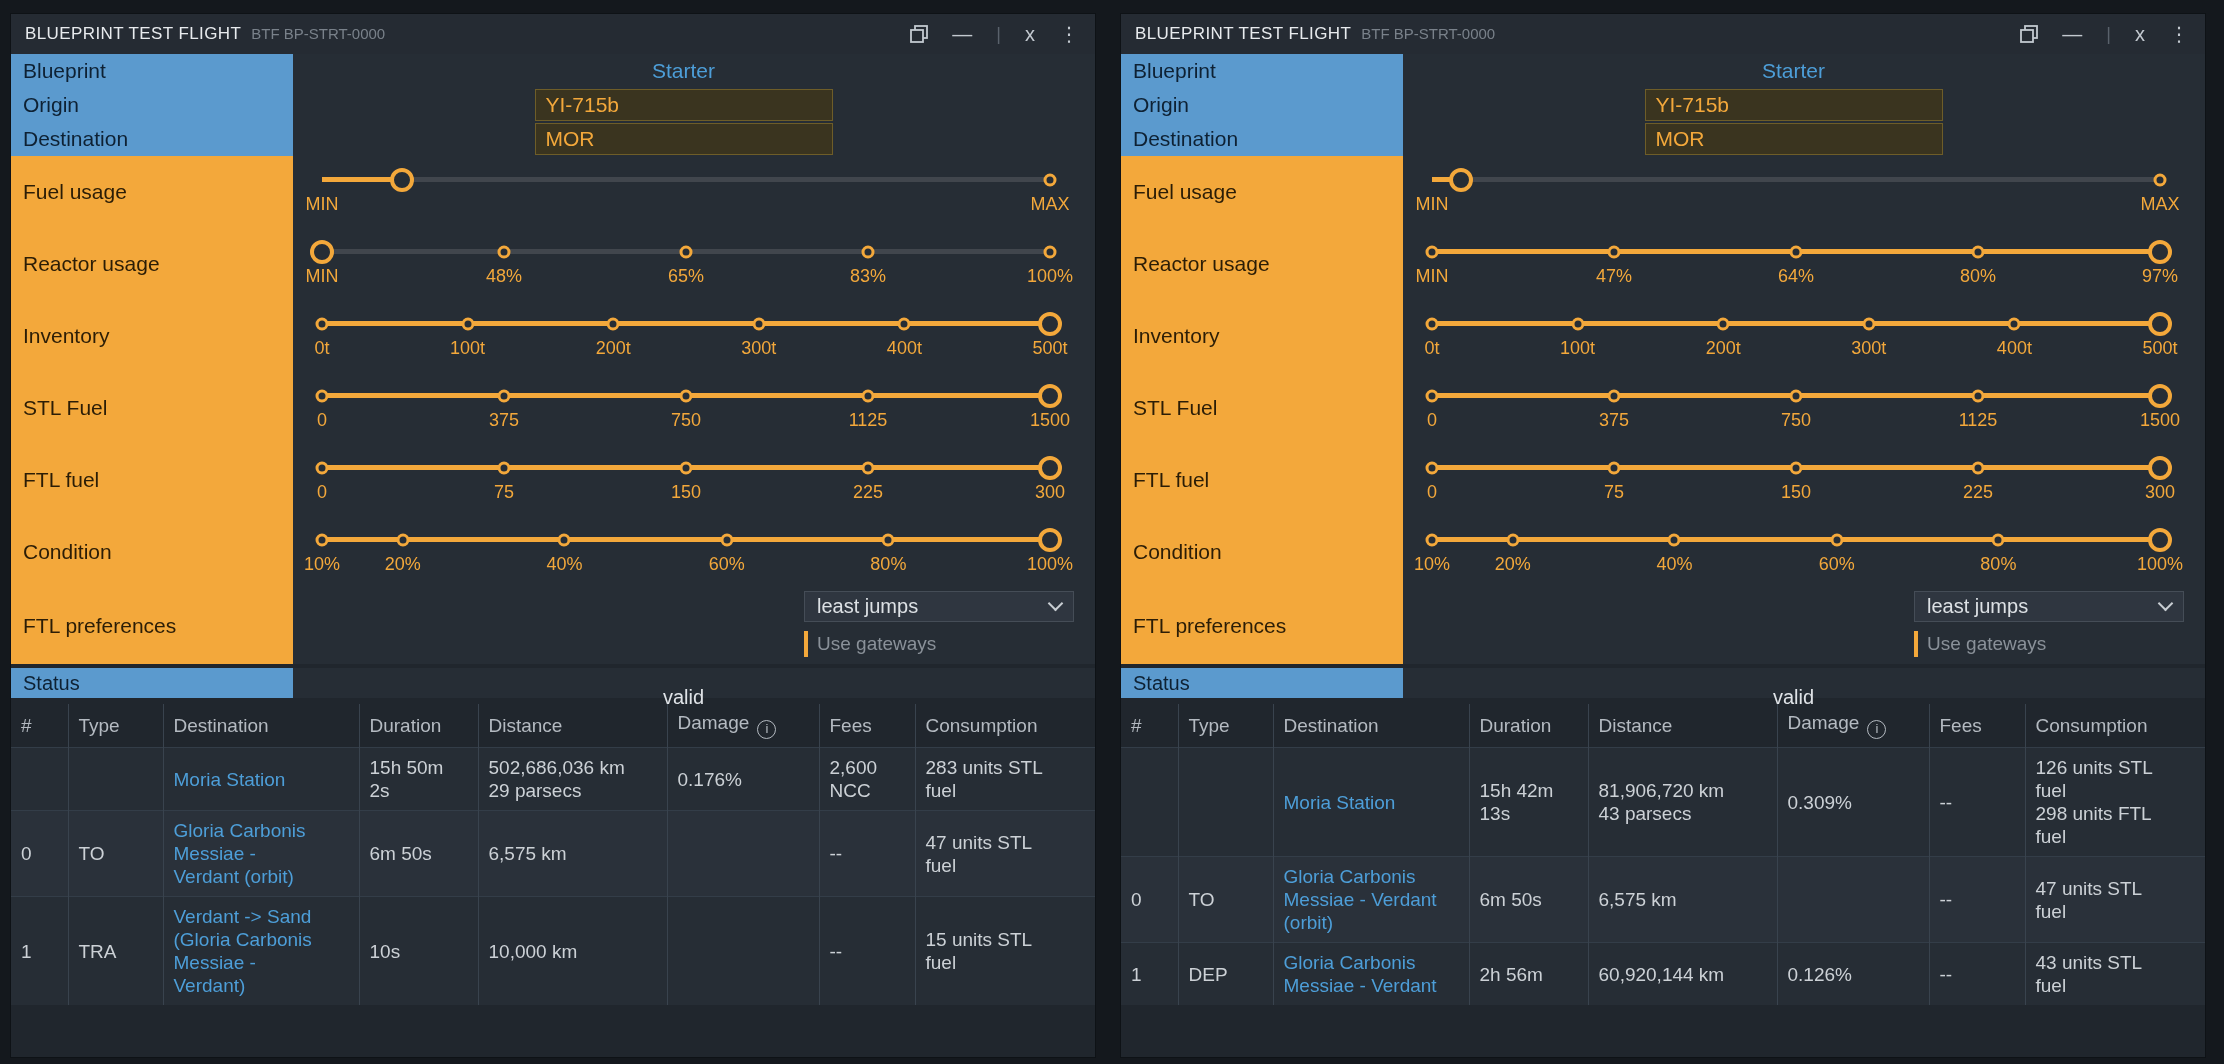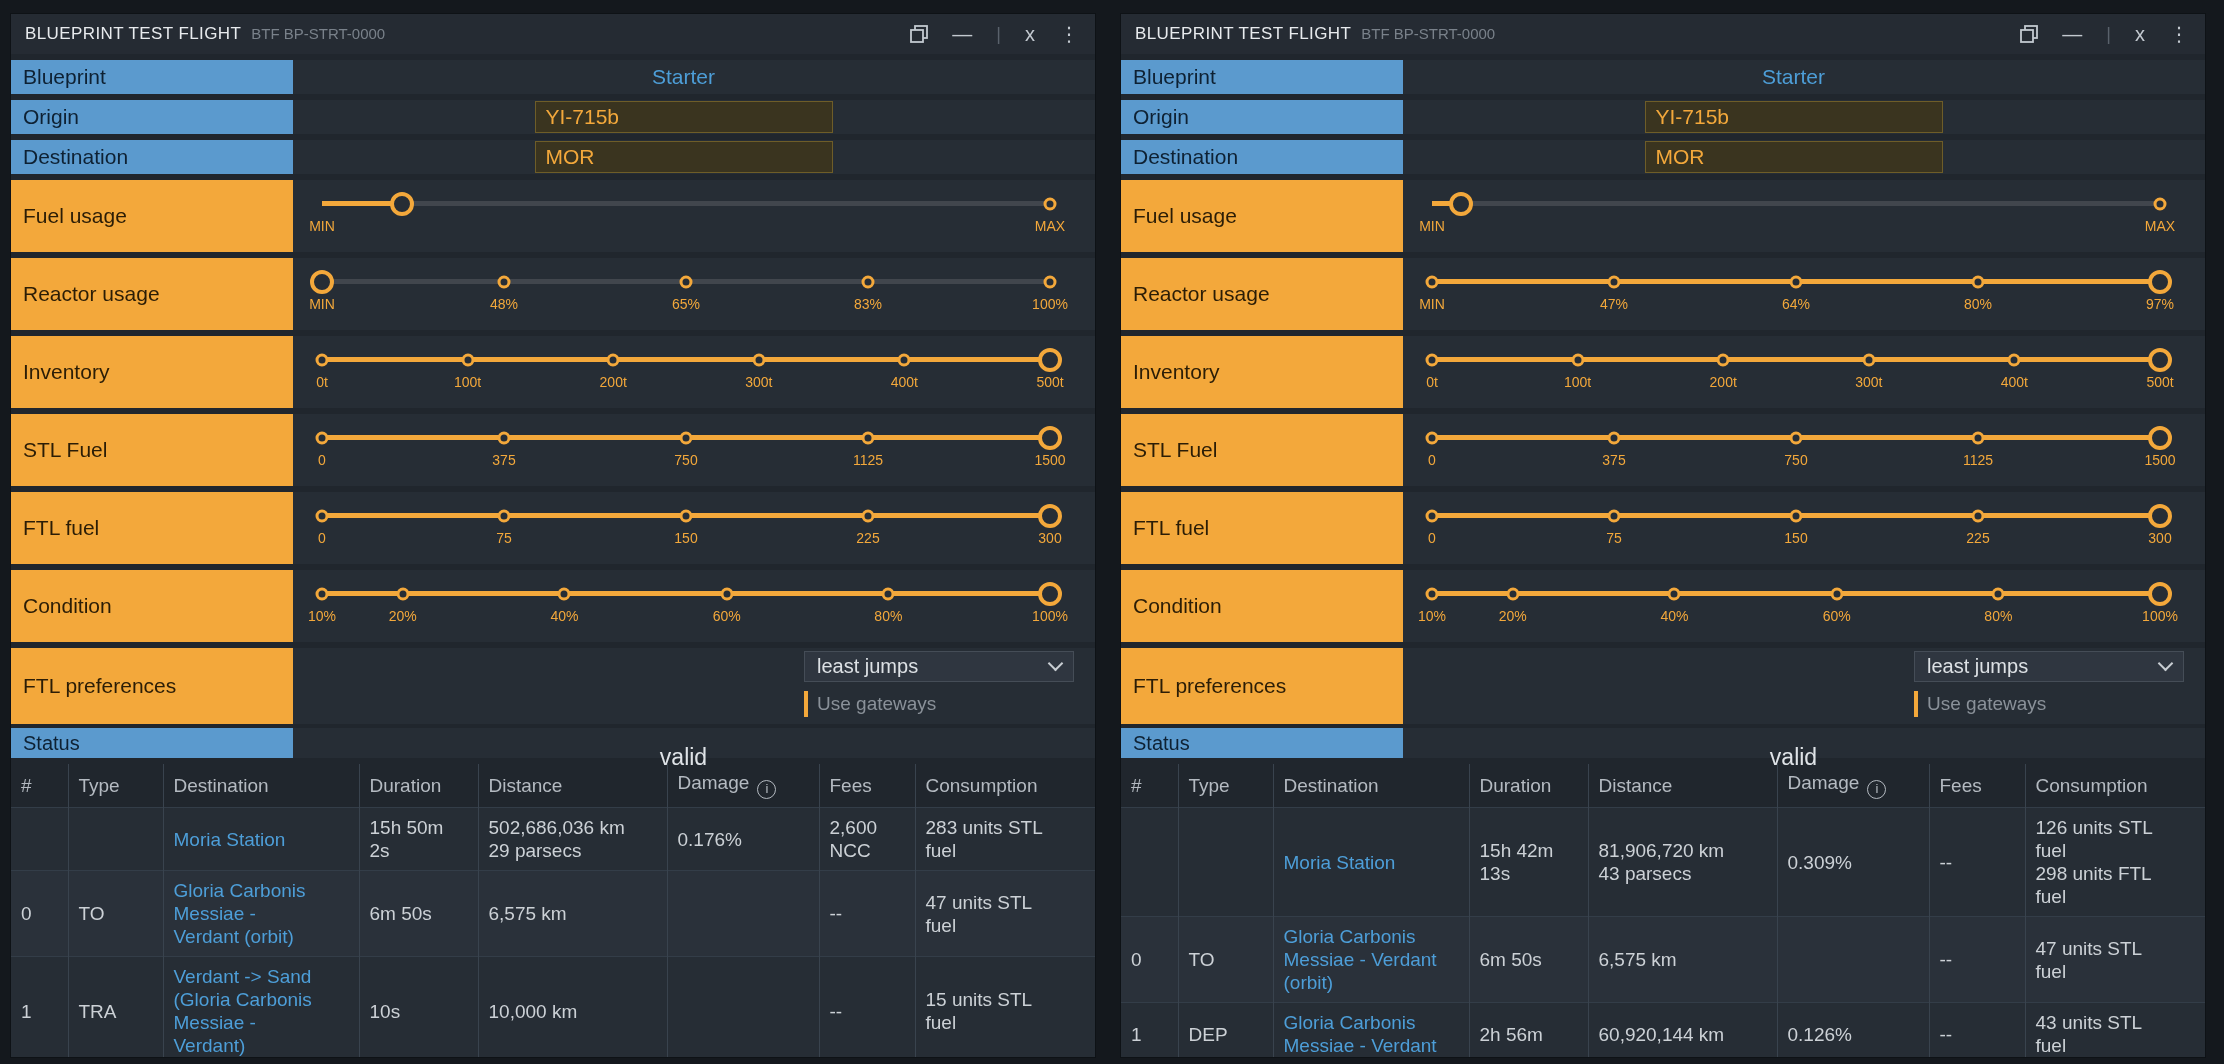--- a/index.html
+++ b/index.html
@@ -24,21 +24,21 @@
     display: flex; align-items: center; justify-content: space-between;
     padding: 0 16px 0 14px;
   }
   .win-title { color: #e8ebee; font-size: 17px; letter-spacing: .4px; }
   .win-subtitle { color: #79818a; font-size: 15px; margin-left: 10px; }
   .titlebar-controls { display: flex; align-items: center; gap: 24px; color: #c3c9d0; }
   .tb-icon { font-size: 20px; line-height: 1; display: inline-flex; align-items: center; }
   .tb-sep { color: #5a626c; font-size: 18px; }
 
   
-  .row { display: flex; margin-top: 6px; }
+  .row { display: flex; }
   .row .label {
     width: 282px; flex: none; display: flex; align-items: center;
     padding: 0 12px; font-size: 21px;
   }
   .label.blue { background: var(--blue, #5b9ace); color: #0e2133; }
   .label.orange { background: var(--orange, #f3a83b); color: #2b1d06; }
   .row .content { flex: 1; background: var(--row-bg, #262d35); position: relative; }
   .row.small { height: 34px; }
   .content.right {
     display: flex; align-items: center; justify-content: center;
@@ -64,21 +64,21 @@
     border: 3px solid var(--orange, #f3a83b); border-radius: 50%;
     background: var(--row-bg, #262d35); transform: translate(-50%, -50%);
   }
   .s-handle {
     position: absolute; top: 23.5px; width: 24px; height: 24px;
     border: 4px solid var(--orange, #f3a83b); border-radius: 50%;
     background: var(--row-bg, #262d35); transform: translate(-50%, -50%);
   }
   .s-tick {
     position: absolute; top: 38px; transform: translateX(-50%);
-    font-size: 14px; color: var(--orange, #f3a83b); white-space: nowrap;
+    font-size: 18px; color: var(--orange, #f3a83b); white-space: nowrap;
   }
 
   
   .row.prefs { height: 76px; }
   .prefs-content {
     display: flex; flex-direction: column; align-items: flex-end;
     padding: 3px 21px 0 0; gap: 9px;
   }
   .select {
     width: 270px; height: 31px;
@@ -91,21 +91,21 @@
     border-right: 2px solid #c8cdd2; border-bottom: 2px solid #c8cdd2;
     transform: rotate(45deg); margin-top: -6px;
   }
   .gateways { width: 270px; display: flex; align-items: center; gap: 9px; }
   .gw-bar { width: 4px; height: 26px; background: var(--orange, #f3a83b); flex: none; }
   .gw-label { color: var(--muted, #8a9199); font-size: 19px; }
 
   
   .row.status { height: 30px; margin-top: 4px; }
   .row.status .label { font-size: 20px; }
-  .status-value { color: var(--valid, #dfe3e7); font-size: 23px; margin-top: 29px; }
+  .status-value { color: var(--valid, #dfe3e7); font-size: 20px; margin-top: 29px; }
 
   
   .table-wrap { margin-top: 6px; }
   table { width: 100%; border-collapse: collapse; table-layout: fixed; }
   col.c0 { width: 57px; }  col.c1 { width: 95px; }  col.c2 { width: 196px; }
   col.c3 { width: 119px; } col.c4 { width: 189px; } col.c5 { width: 152px; }
   col.c6 { width: 96px; }  col.c7 { width: 180px; }
   th {
     font-size: 19px; color: #b4bac1; font-weight: 400; text-align: left;
     padding: 8px 10px; background: var(--window-bg, #20262d);

